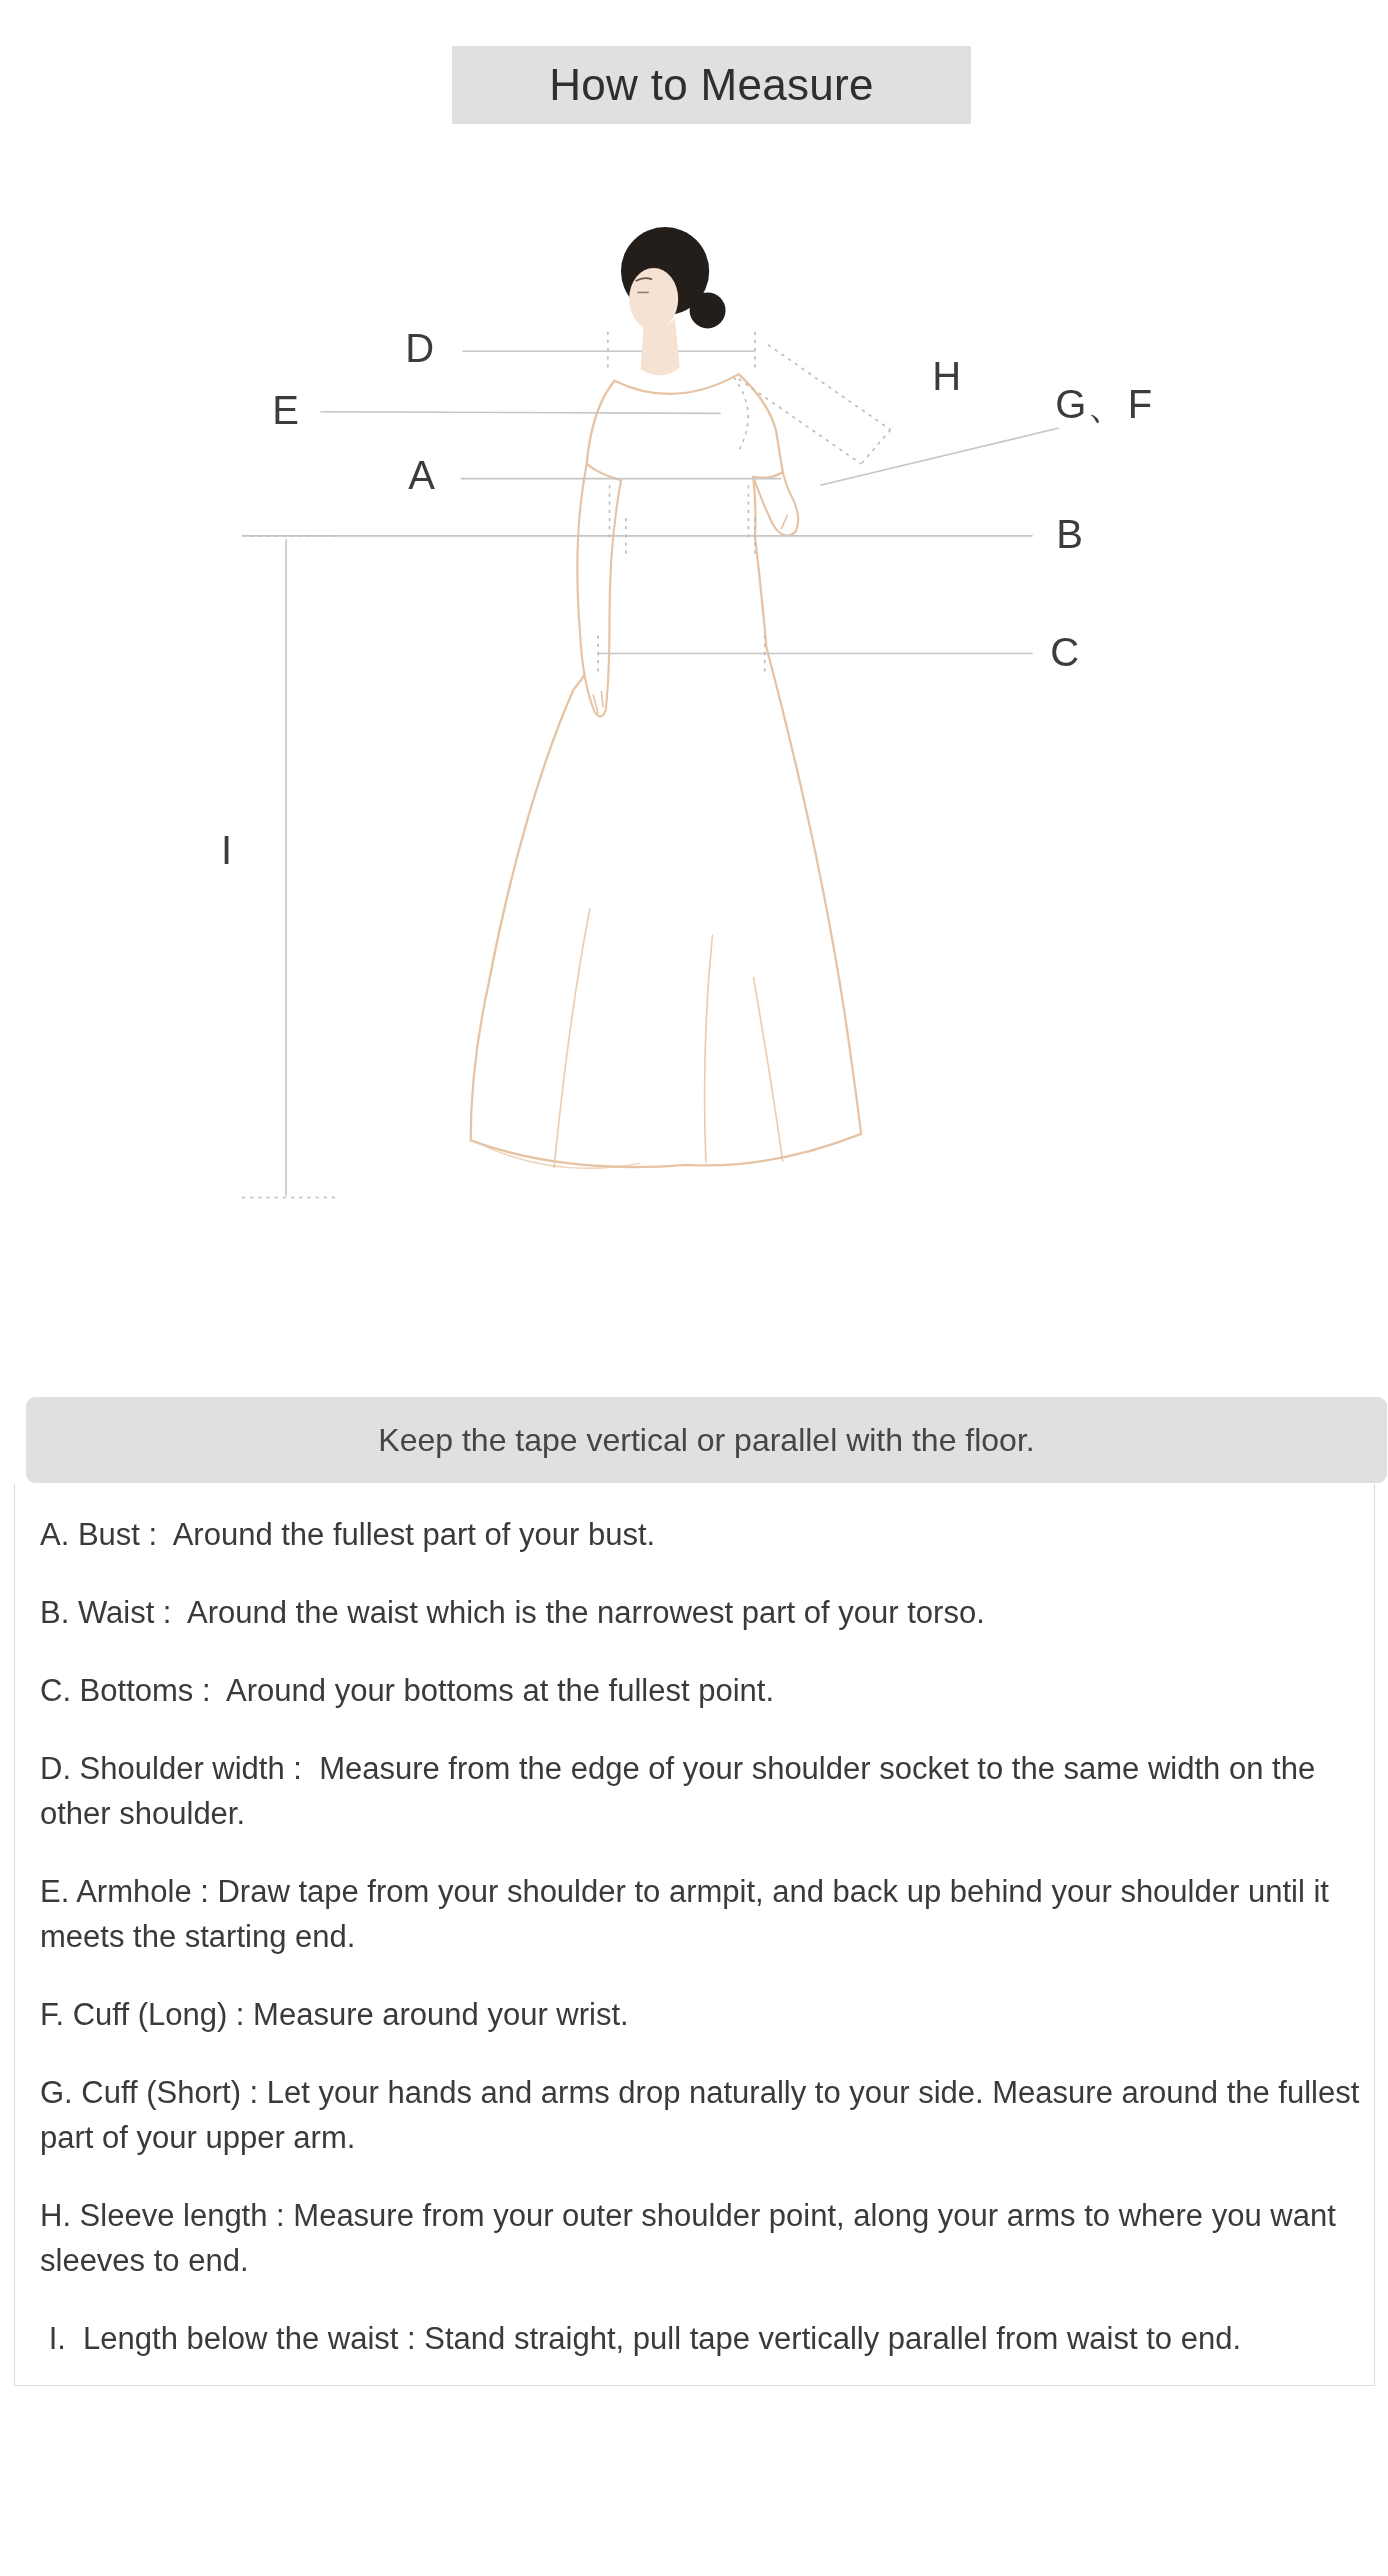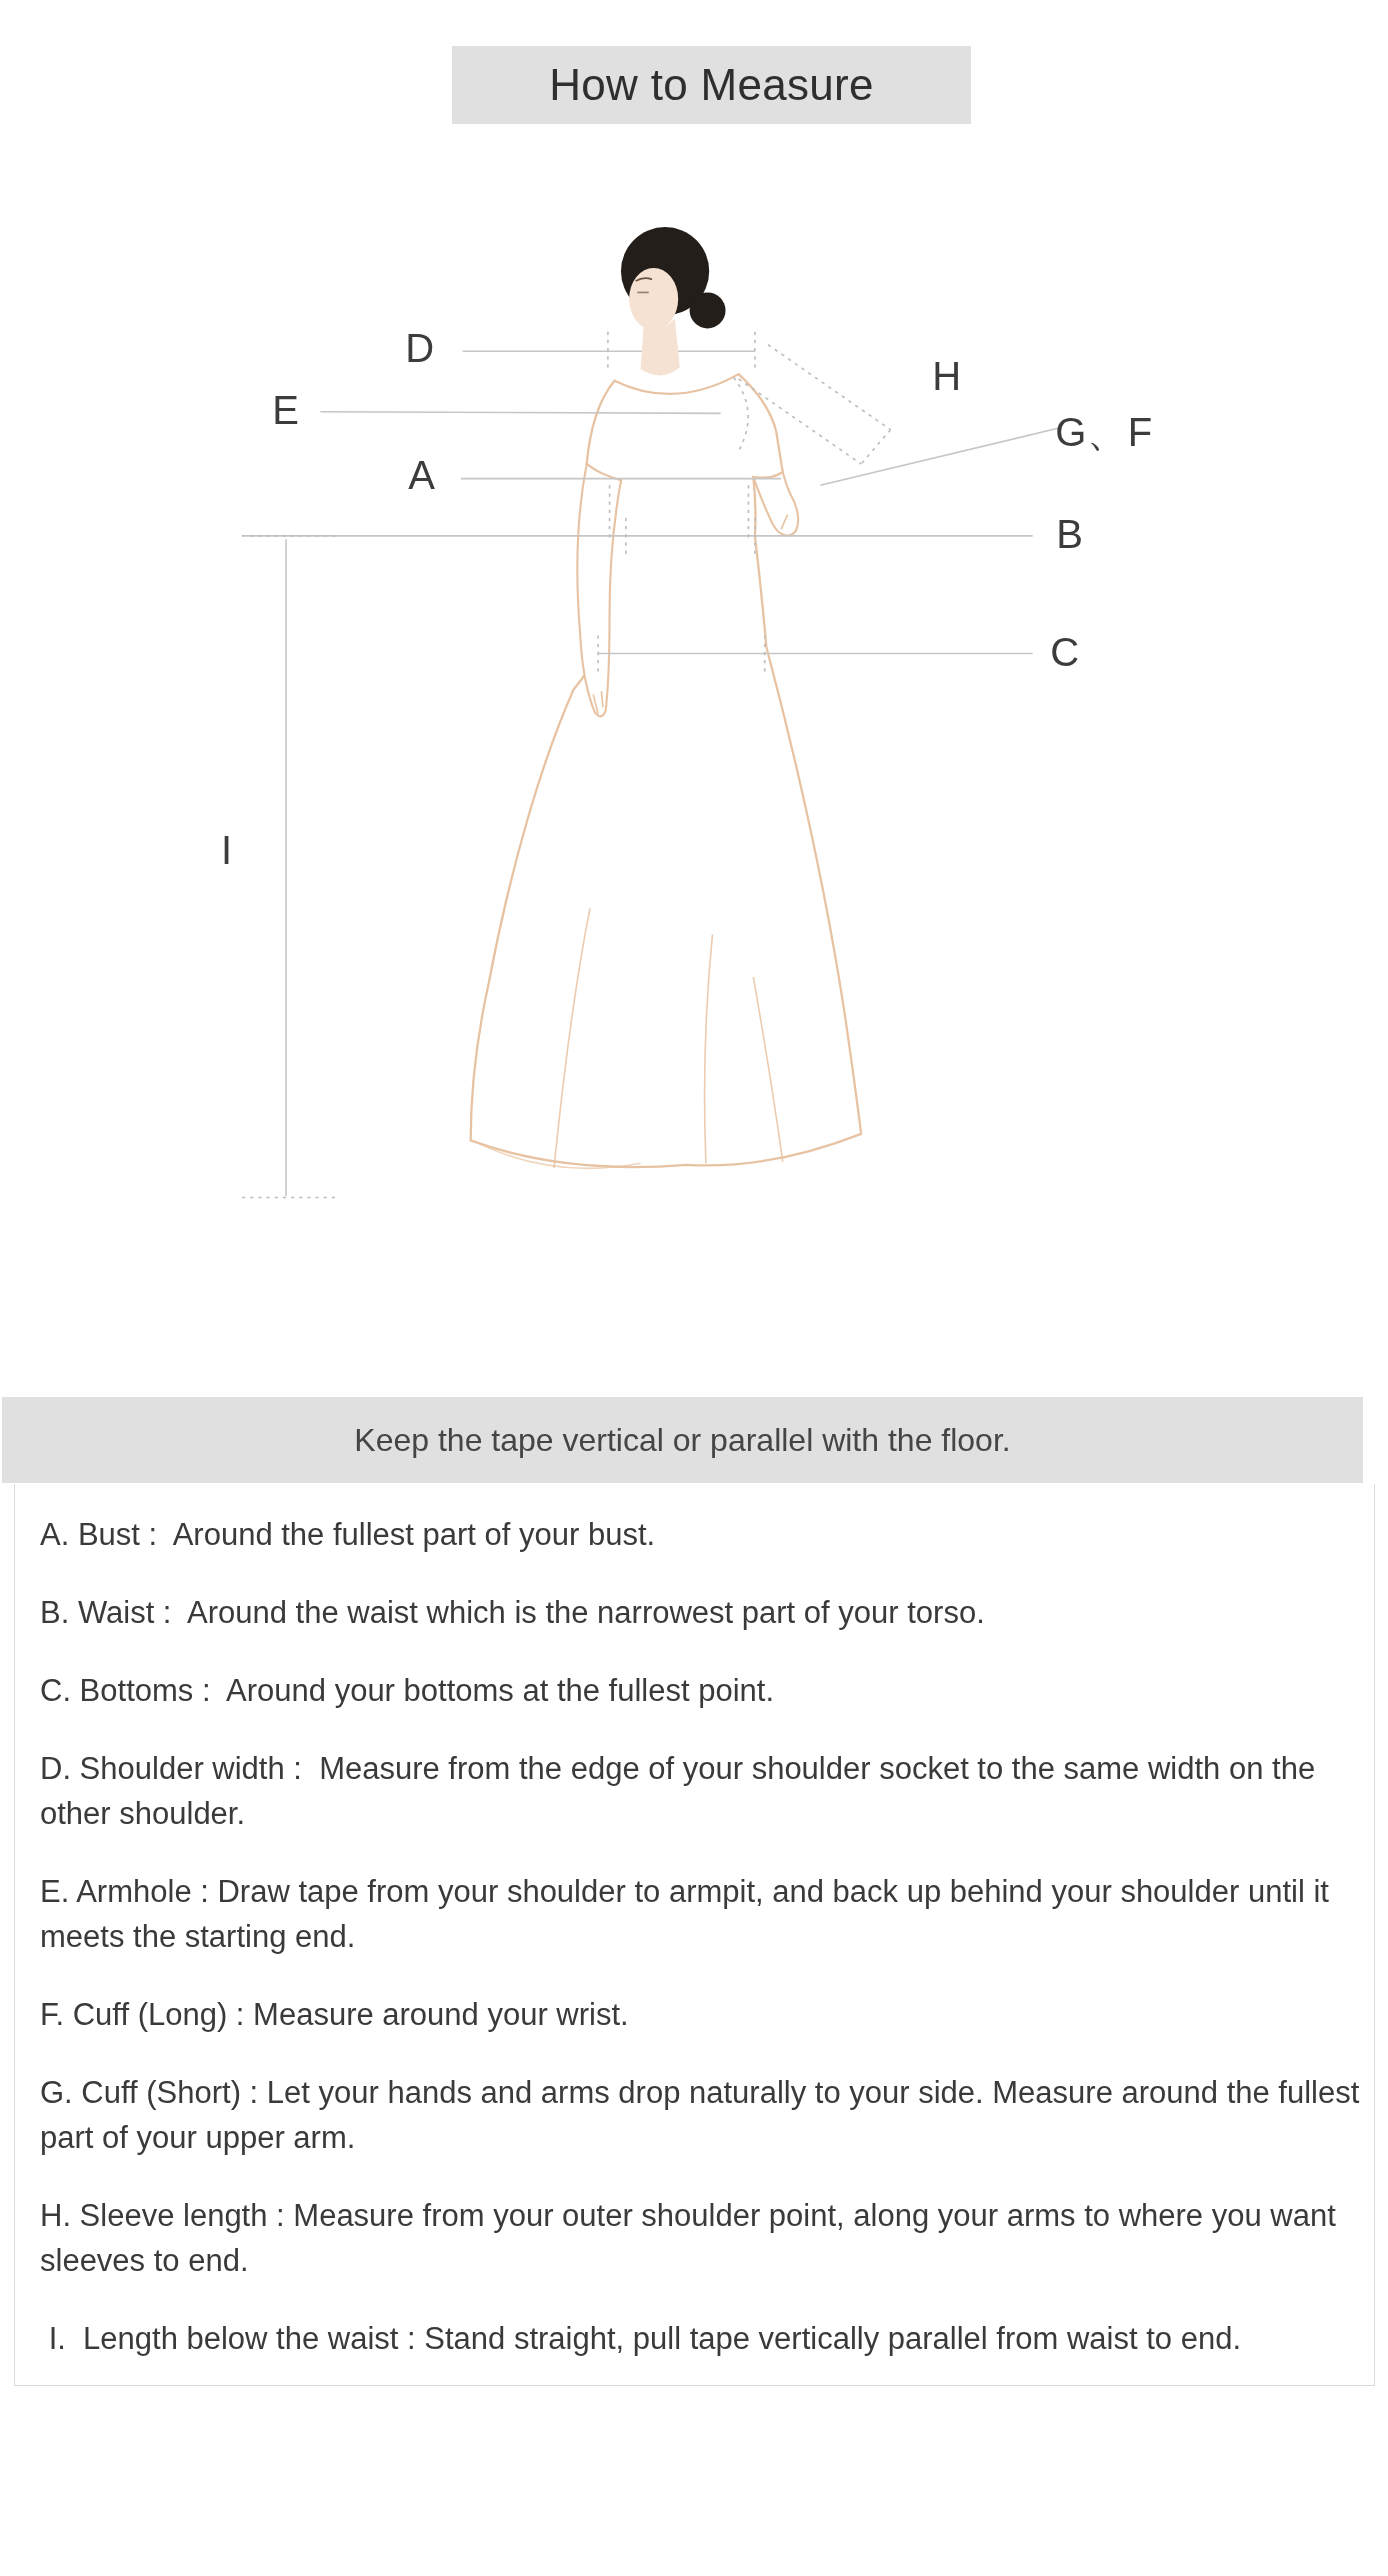--- a/index.html
+++ b/index.html
@@ -34,28 +34,29 @@
     position: absolute;
     transform: translate(-50%, -50%);
     font-size: 40px;
     font-weight: 300;
     color: #3c3c3c;
     letter-spacing: 0.7px;
     white-space: nowrap;
   }
   .info-banner {
     position: absolute;
-    left: 2px; top: 1397px;
+    left: 26px; top: 1397px;
     width: 1361px; height: 86px;
     background: #e0e0e0;
     color: #454545;
     font-size: 32px;
     font-weight: 300;
     text-align: center;
     line-height: 86px;
+    border-radius: 9px;
   }
   .info-box {
     position: absolute;
     left: 14px; top: 1484px;
     width: 1361px; height: 902px;
     border: 1.4px solid #dadada;
     border-top: none;
     padding: 28px 14px 0 25px;
     background: #ffffff;
   }
@@ -159,21 +160,21 @@
         <line x1="468" y1="389" x2="468" y2="412"></line>
         <line x1="148" y1="733" x2="208" y2="733"></line>
         <line x1="148" y1="328" x2="208" y2="328"></line>
       </g>
     </svg>
 
     <div class="mlabel" style="left:420px; top:348px;">D</div>
     <div class="mlabel" style="left:286px; top:410px;">E</div>
     <div class="mlabel" style="left:422px; top:475px;">A</div>
     <div class="mlabel" style="left:947px; top:376px;">H</div>
-    <div class="mlabel" style="left:1104px; top:432px;">G、F</div>
+    <div class="mlabel" style="left:1104px; top:404px;">G、F</div>
     <div class="mlabel" style="left:1070px; top:534px;">B</div>
     <div class="mlabel" style="left:1065px; top:652px;">C</div>
     <div class="mlabel" style="left:227px; top:850px;">I</div>
   </div>
 
   <div class="info-banner">Keep the tape vertical or parallel with the floor.</div>
 
   <div class="info-box">
     <p>A. Bust :  Around the fullest part of your bust.</p>
     <p>B. Waist :  Around the waist which is the narrowest part of your torso.</p>

